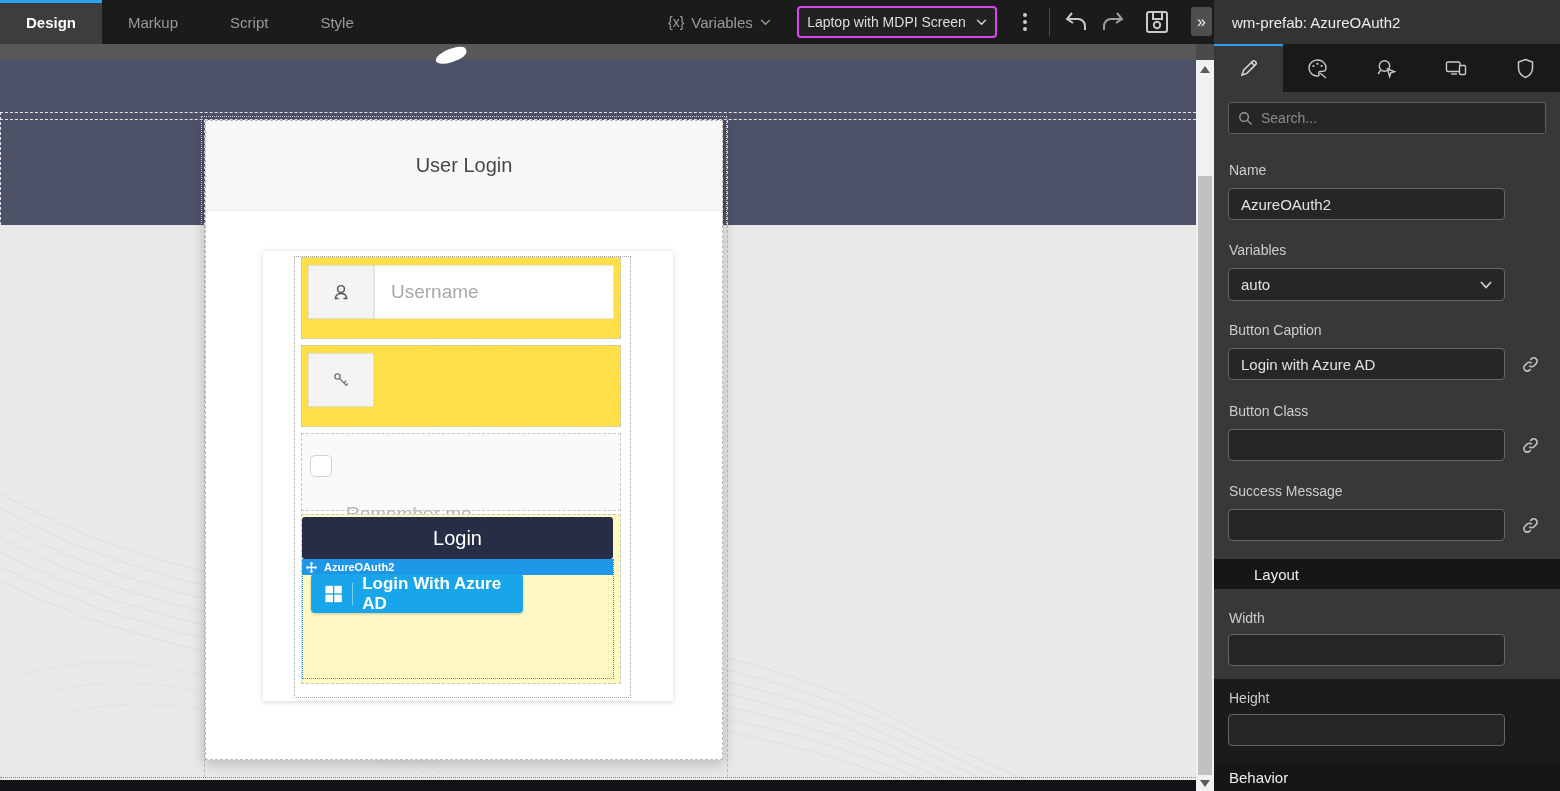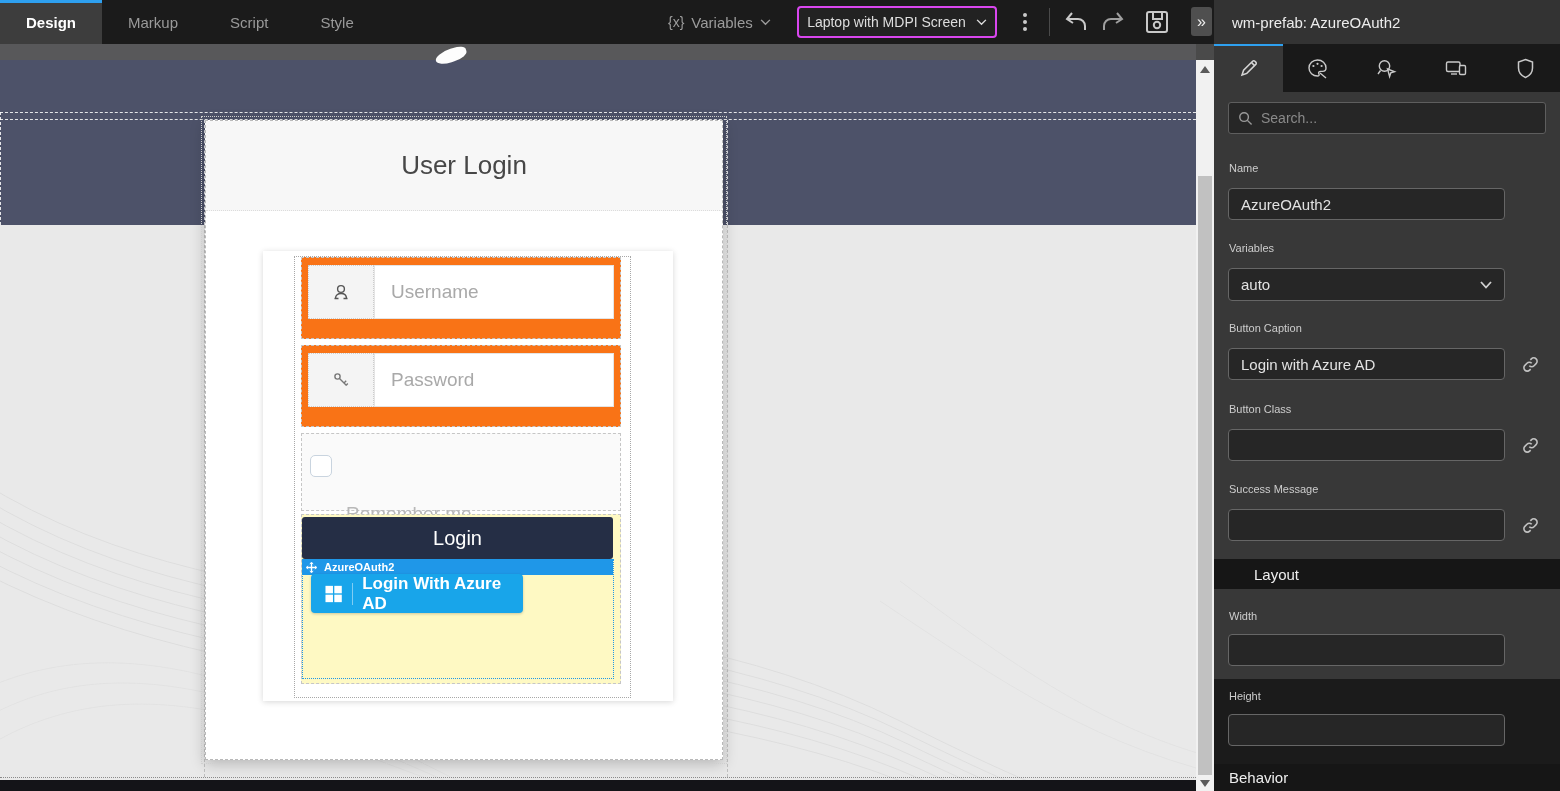--- a/index.html
+++ b/index.html
@@ -42,25 +42,25 @@
   .footer-dotline { position:absolute; left:0; top:733px; width:1196px; border-top:1px dotted #8a8a8a; }
   .page-footer { position:absolute; left:0; top:736px; width:1196px; height:11px; background:#141418; }
   .waves { position:absolute; left:0; top:377px; width:1196px; height:370px; }
 
   
   .login-card { position:absolute; left:205px; top:76px; width:518px; height:640px; background:#ffffff;
     border:1px dashed #b9b9b9; outline:1px dotted #cfcfcf; outline-offset:3px;
     box-shadow:0 4px 14px rgba(0,0,0,.22); }
   .card-header { position:absolute; left:0; top:0; width:100%; height:90px; background:#f7f7f7;
     border-bottom:1px dotted #dcdcdc; display:flex; align-items:center; justify-content:center; }
-  .card-title { font-size:26px; color:#474747; }
+  .card-title { font-size:20px; color:#474747; }
   .inner-panel { position:absolute; left:57px; top:130px; width:410px; height:450px; background:#fff;
     box-shadow:0 1px 6px rgba(0,0,0,.16); }
   .form-outline { position:absolute; left:88px; top:135px; width:337px; height:442px; border:1px dotted #a8a8a8; }
-  .form-row { position:absolute; left:95px; width:320px; border:1px dashed #c6c6c6; background:#f97316; }
+  .form-row { position:absolute; left:95px; width:320px; border:1px dashed #c6c6c6; background:#fde047; }
   .row-user { top:136px; height:82px; }
   .row-pass { top:224px; height:82px; }
   .row-remember { top:312px; height:78px; background:#fafafa; }
   .row-buttons { top:393px; height:170px; background:#fef9c3; }
   .icon-cell { position:absolute; left:6px; top:7px; width:66px; height:54px; background:#f4f4f4;
     border:1px dotted #cccccc; display:flex; align-items:center; justify-content:center; }
   .text-field { position:absolute; left:72px; top:7px; width:240px; height:54px; background:#fff;
     border:1px solid #e4e4e4; font-size:19px; color:#555; padding:0 16px;
     font-family:"Liberation Sans","DejaVu Sans",sans-serif; }
   .text-field::placeholder { color:#a9a9a9; opacity:1; }
@@ -96,21 +96,21 @@
   .panel-tabs { position:absolute; left:0; top:44px; width:346px; height:48px; background:#191919; display:flex; }
   .ptab { width:69.2px; height:48px; display:flex; align-items:center; justify-content:center;
     cursor:pointer; position:relative; }
   .ptab.active { background:#383838; }
   .ptab.active::before { content:""; position:absolute; left:0; top:0; right:0; height:2px; background:#2ea0f0; }
   .search-wrap { position:absolute; left:14px; top:102px; width:318px; height:32px; background:#262626;
     border:1px solid #5e5e5e; border-radius:3px; display:flex; align-items:center; padding:0 9px; gap:8px; }
   .search-input { flex:1; background:transparent; border:none; outline:none; color:#ddd; font-size:14px;
     font-family:"Liberation Sans","DejaVu Sans",sans-serif; }
   .search-input::placeholder { color:#8a8a8a; opacity:1; }
-  .prop-label { position:absolute; left:15px; color:#cdcdcd; font-size:11px; }
+  .prop-label { position:absolute; left:15px; color:#cdcdcd; font-size:14px; }
   .prop-input { position:absolute; left:14px; width:277px; height:32px; background:#262626;
     border:1px solid #666666; border-radius:4px; color:#e2e2e2; font-size:15px; padding:0 12px;
     font-family:"Liberation Sans","DejaVu Sans",sans-serif; }
   .prop-select { position:absolute; left:14px; width:277px; height:33px; background:#262626;
     border:1px solid #666666; border-radius:4px; color:#e2e2e2; font-size:15px; display:flex;
     align-items:center; justify-content:space-between; padding:0 12px; cursor:pointer; }
   .bind-icon { position:absolute; left:304px; width:24px; height:24px; display:flex; align-items:center;
     justify-content:center; cursor:pointer; }
   .section-bar { position:absolute; left:0; width:346px; background:#161616; display:flex; align-items:center;
     padding-left:15px; color:#eeeeee; font-size:15px; }
@@ -236,21 +236,20 @@
         <input class="text-field" type="text" placeholder="Username" style="">
       </div>
 
       <div class="form-row row-pass">
         <div class="icon-cell">
           <svg width="22" height="22" viewBox="0 0 22 22">
             <circle cx="7.5" cy="7.5" r="2.6" fill="none" stroke="#777" stroke-width="1.4"></circle>
             <path d="M9.5 9.5 L16.5 16.5 M14 14 l2.2 -2.2 M16.2 16.2 l1.6 -1.6" fill="none" stroke="#777" stroke-width="1.4"></path>
           </svg>
         </div>
-        <input class="text-field" type="text" placeholder="Password" style="">
       </div>
 
       <div class="form-row row-remember">
         <div class="checkbox"></div>
         <div class="remember-label">Remember me</div>
       </div>
 
       <div class="form-row row-buttons">
         <div class="login-btn">
           <span>Login</span>

